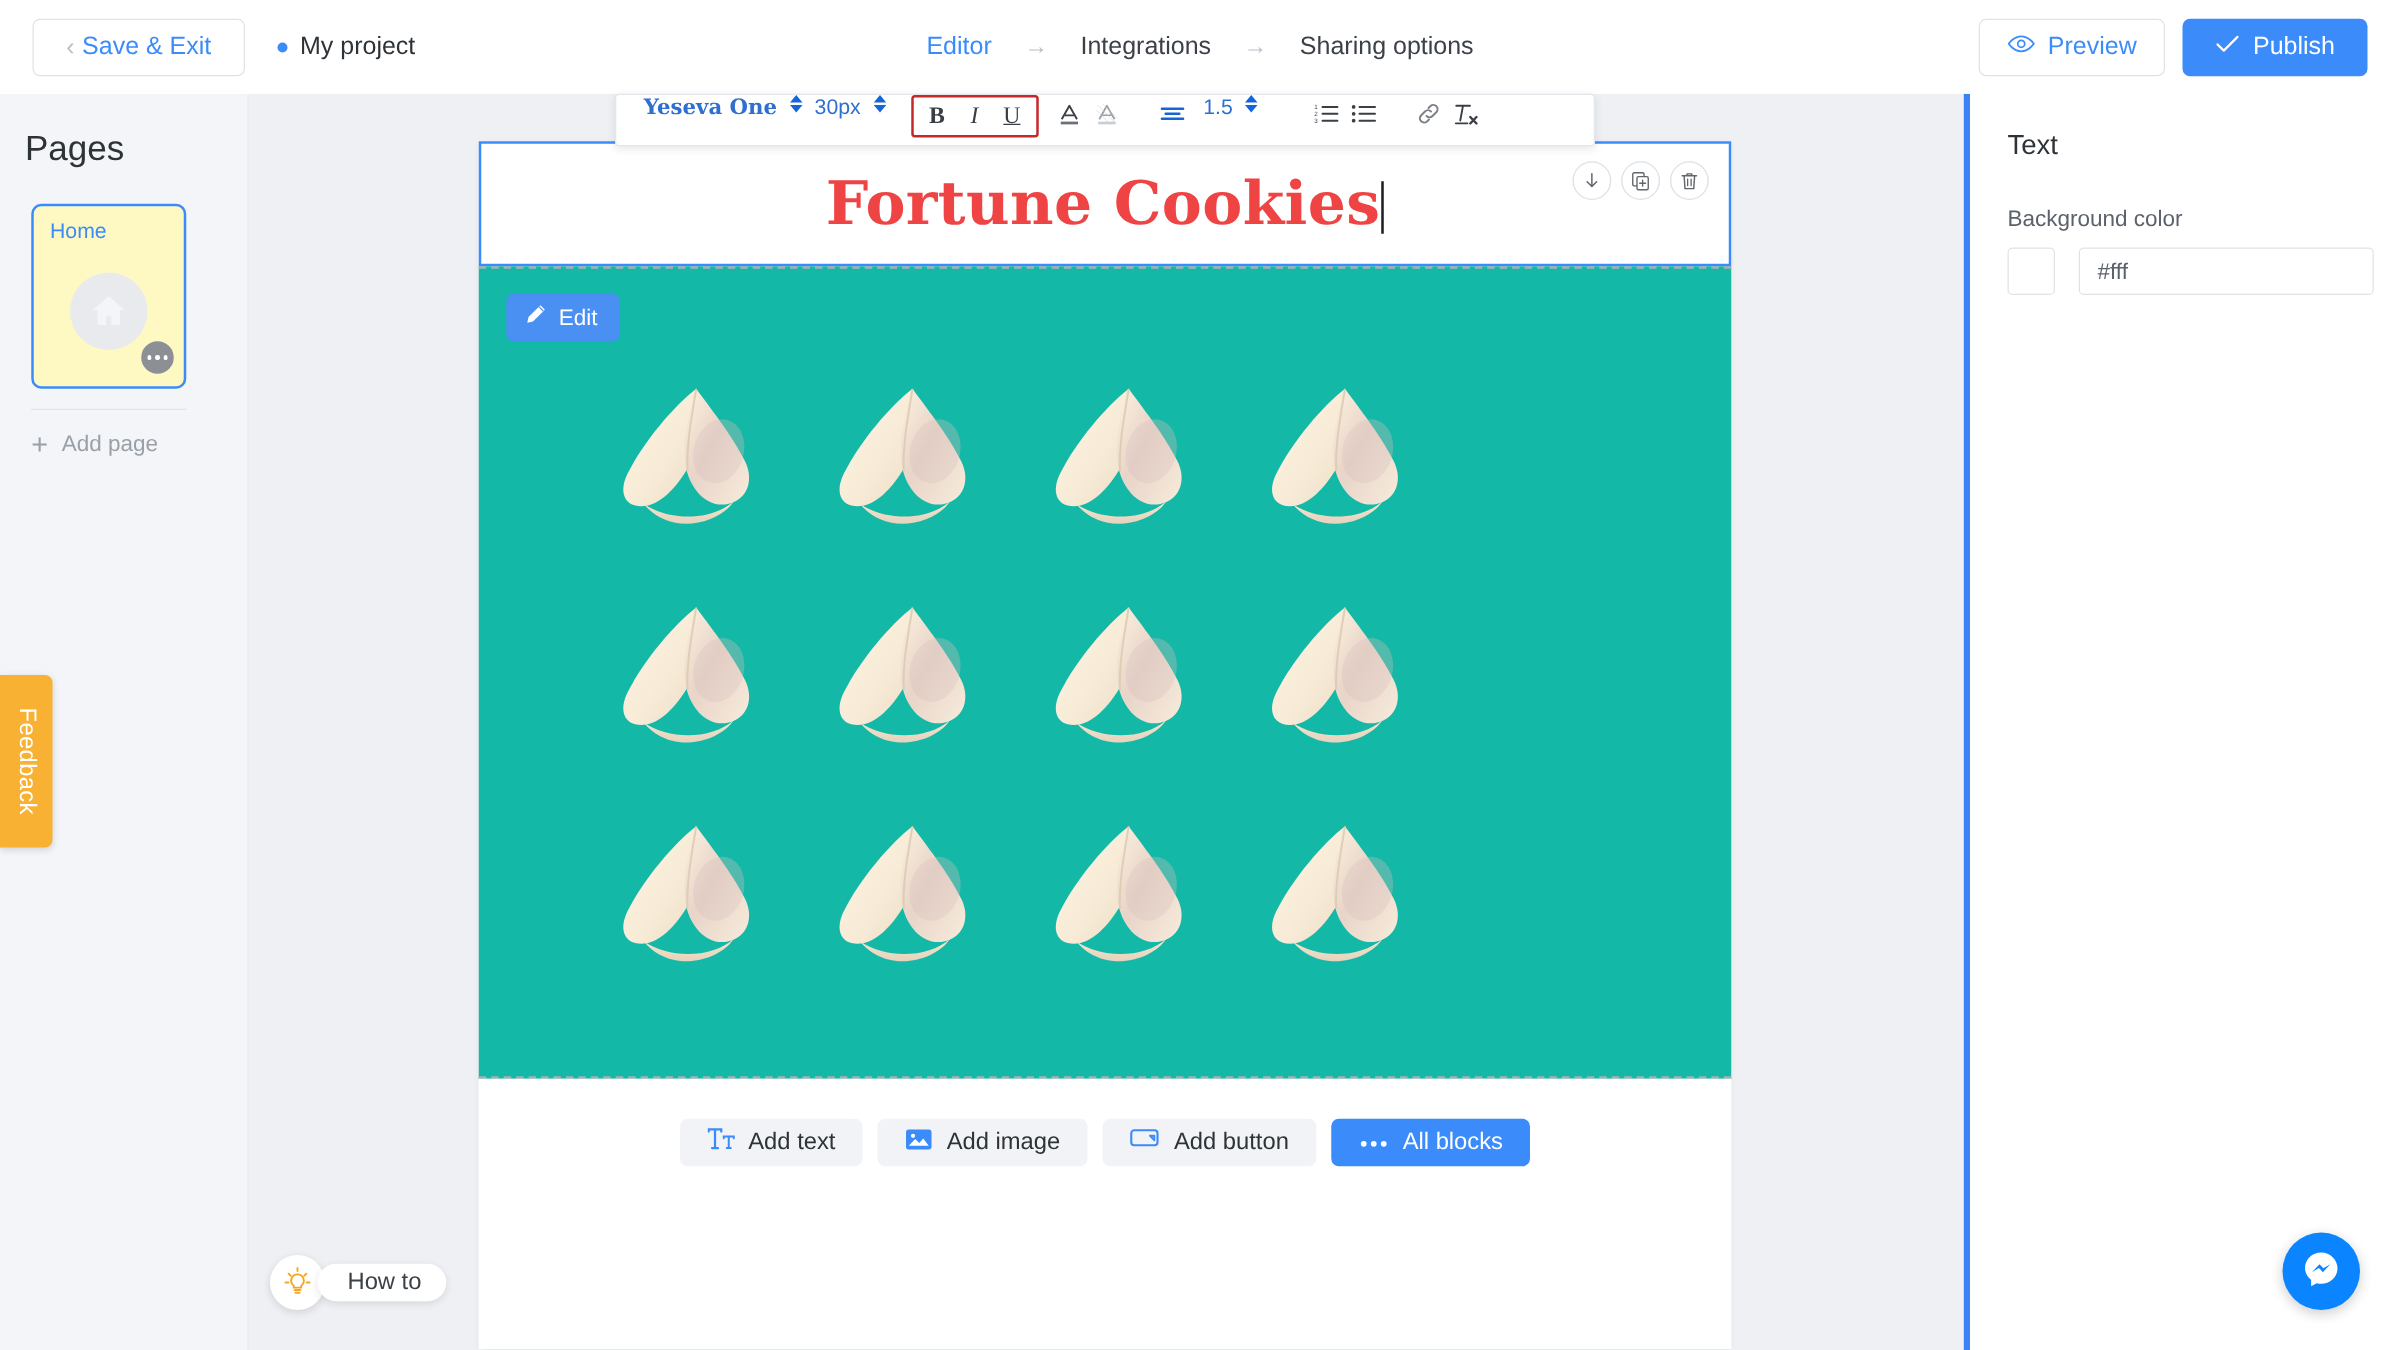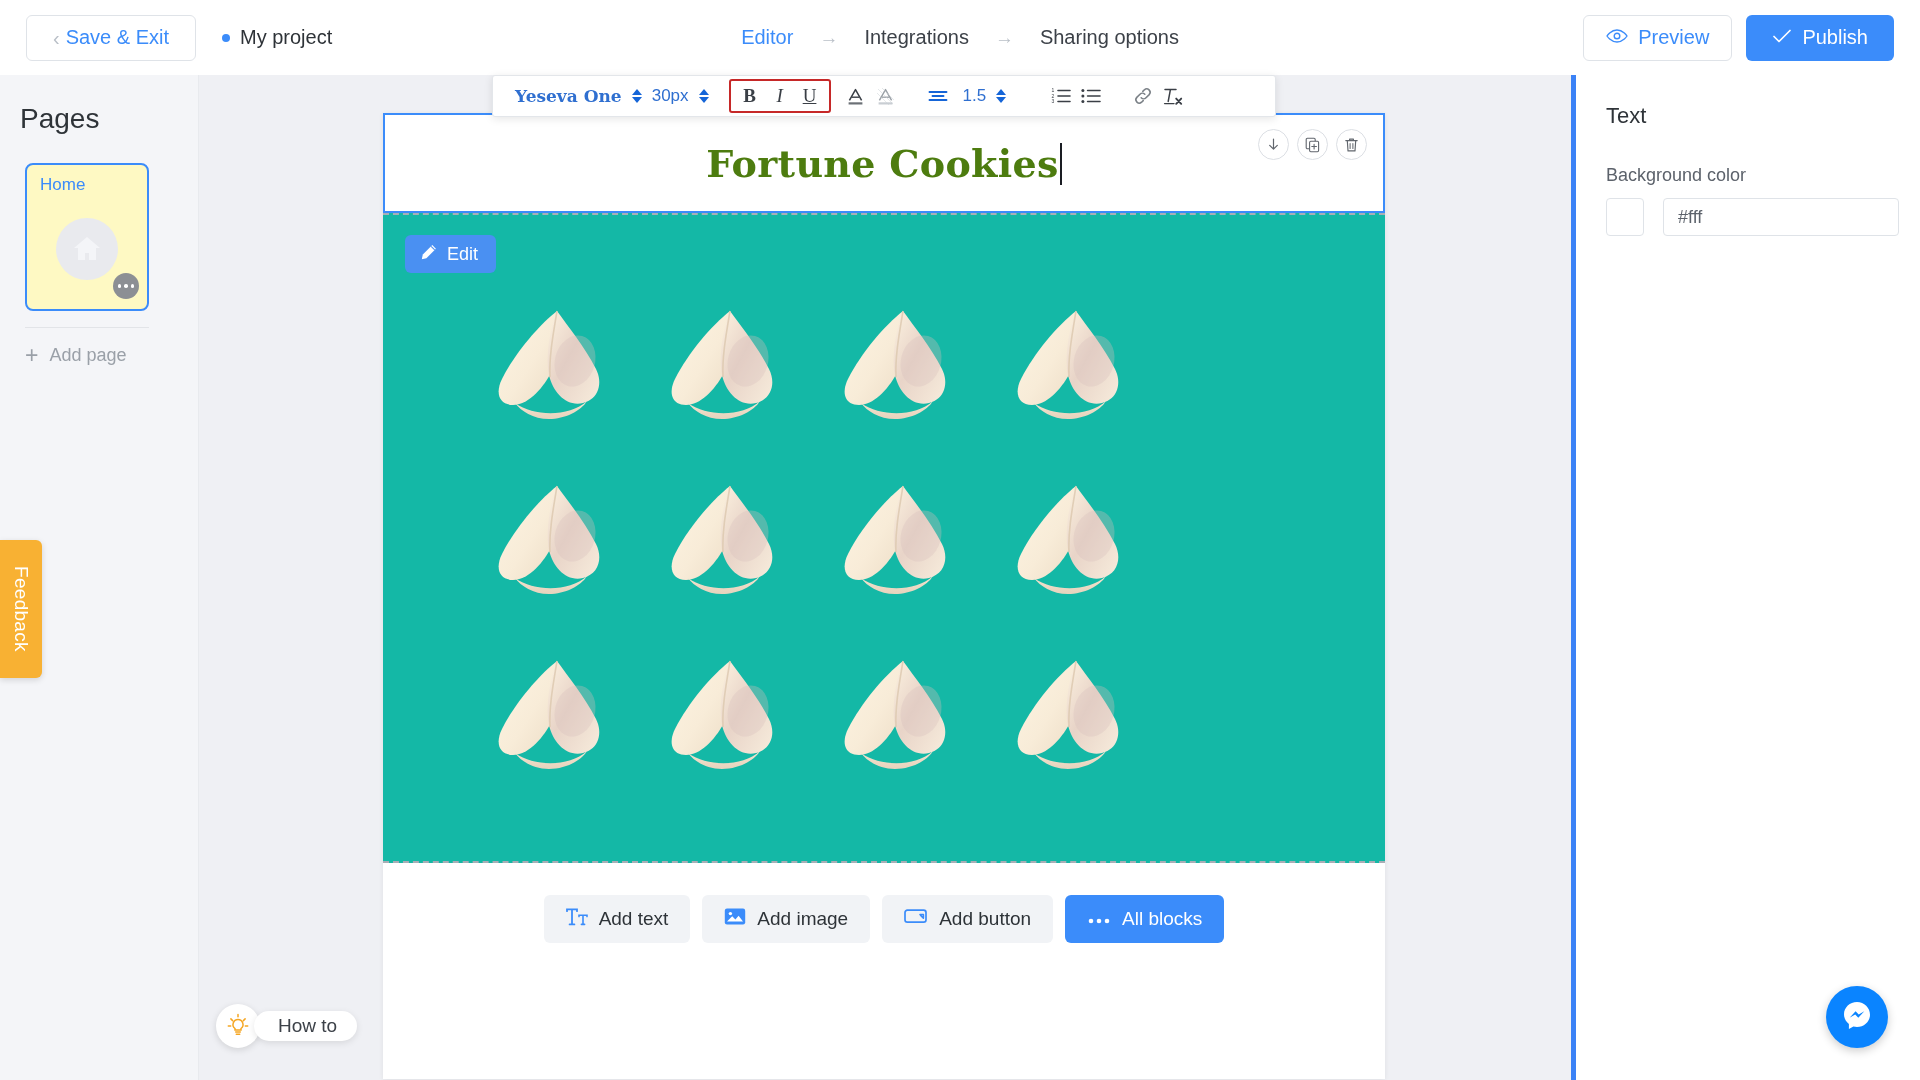--- a/index.html
+++ b/index.html
@@ -132,21 +132,21 @@
   }
 
   
   .text-block {
     position: relative; margin: 0; height: 100px;
     border: 2px solid #3b8cfa; background: #fff;
     display: flex; align-items: center; justify-content: center;
   }
   .heading-text {
     font-family: "DejaVu Serif", serif; font-weight: 700;
-    font-size: 38px; color: #4d7c0f; letter-spacing: .3px;
+    font-size: 48px; color: #ef4444; letter-spacing: .3px;
     position: relative;
   }
   .caret {
     display: inline-block; width: 2px; height: 42px; background: #1a1d23;
     vertical-align: -8px; margin-left: 1px;
   }
   .block-actions {
     position: absolute; right: 16px; top: 14px; display: flex; gap: 8px;
   }
   .blk-btn {
@@ -173,21 +173,21 @@
   }
   .cookie { width: 132px; height: 132px; align-self: center; justify-self: center; }
 
   
   .addbar {
     position: absolute; left: 0; right: 0; bottom: 0; height: 216px;
     display: flex; align-items: flex-start; justify-content: center;
     padding-top: 32px; gap: 12px; background: #fff;
   }
   .add-btn {
-    height: 48px; padding: 0 22px; border-radius: 6px; background: #f1f3f6;
+    height: 38px; padding: 0 22px; border-radius: 6px; background: #f1f3f6;
     display: flex; align-items: center; gap: 11px; cursor: pointer;
     font-size: 19px; color: #2e3338;
   }
   .add-btn.primary { background: #3b8cfa; color: #fff; }
 
   
   .rightpanel {
     position: absolute; top: 75px; right: 0; width: 349px; height: 1005px;
     background: #fff; border-left: 5px solid #3b82f6;
   }
@@ -202,21 +202,21 @@
     width: 236px; height: 38px; border: 1px solid #dfe3e8; border-radius: 4px;
     font-size: 18px; color: #5c626b; padding: 0 14px;
     font-family: "Liberation Sans", sans-serif; background: #fff;
   }
 
   
   .fmt-toolbar {
     position: absolute; top: 75px; left: 492px; width: 784px; height: 42px;
     background: #fff; border: 1px solid #e3e6ea; border-radius: 3px;
     box-shadow: 0 2px 8px rgba(0,0,0,0.10);
-    display: flex; align-items: center; z-index: 70;
+    display: flex; align-items: flex-start; z-index: 70;
   }
   .fmt-font {
     font-family: "DejaVu Serif", serif; font-weight: 700;
     color: #2f6fd0; font-size: 17px; margin-left: 22px; cursor: pointer;
   }
   .stepper {
     display: inline-flex; flex-direction: column; gap: 2px; margin: 0 10px; cursor: pointer;
   }
   .stepper .up, .stepper .dn {
     width: 0; height: 0; border-left: 5px solid transparent; border-right: 5px solid transparent;

